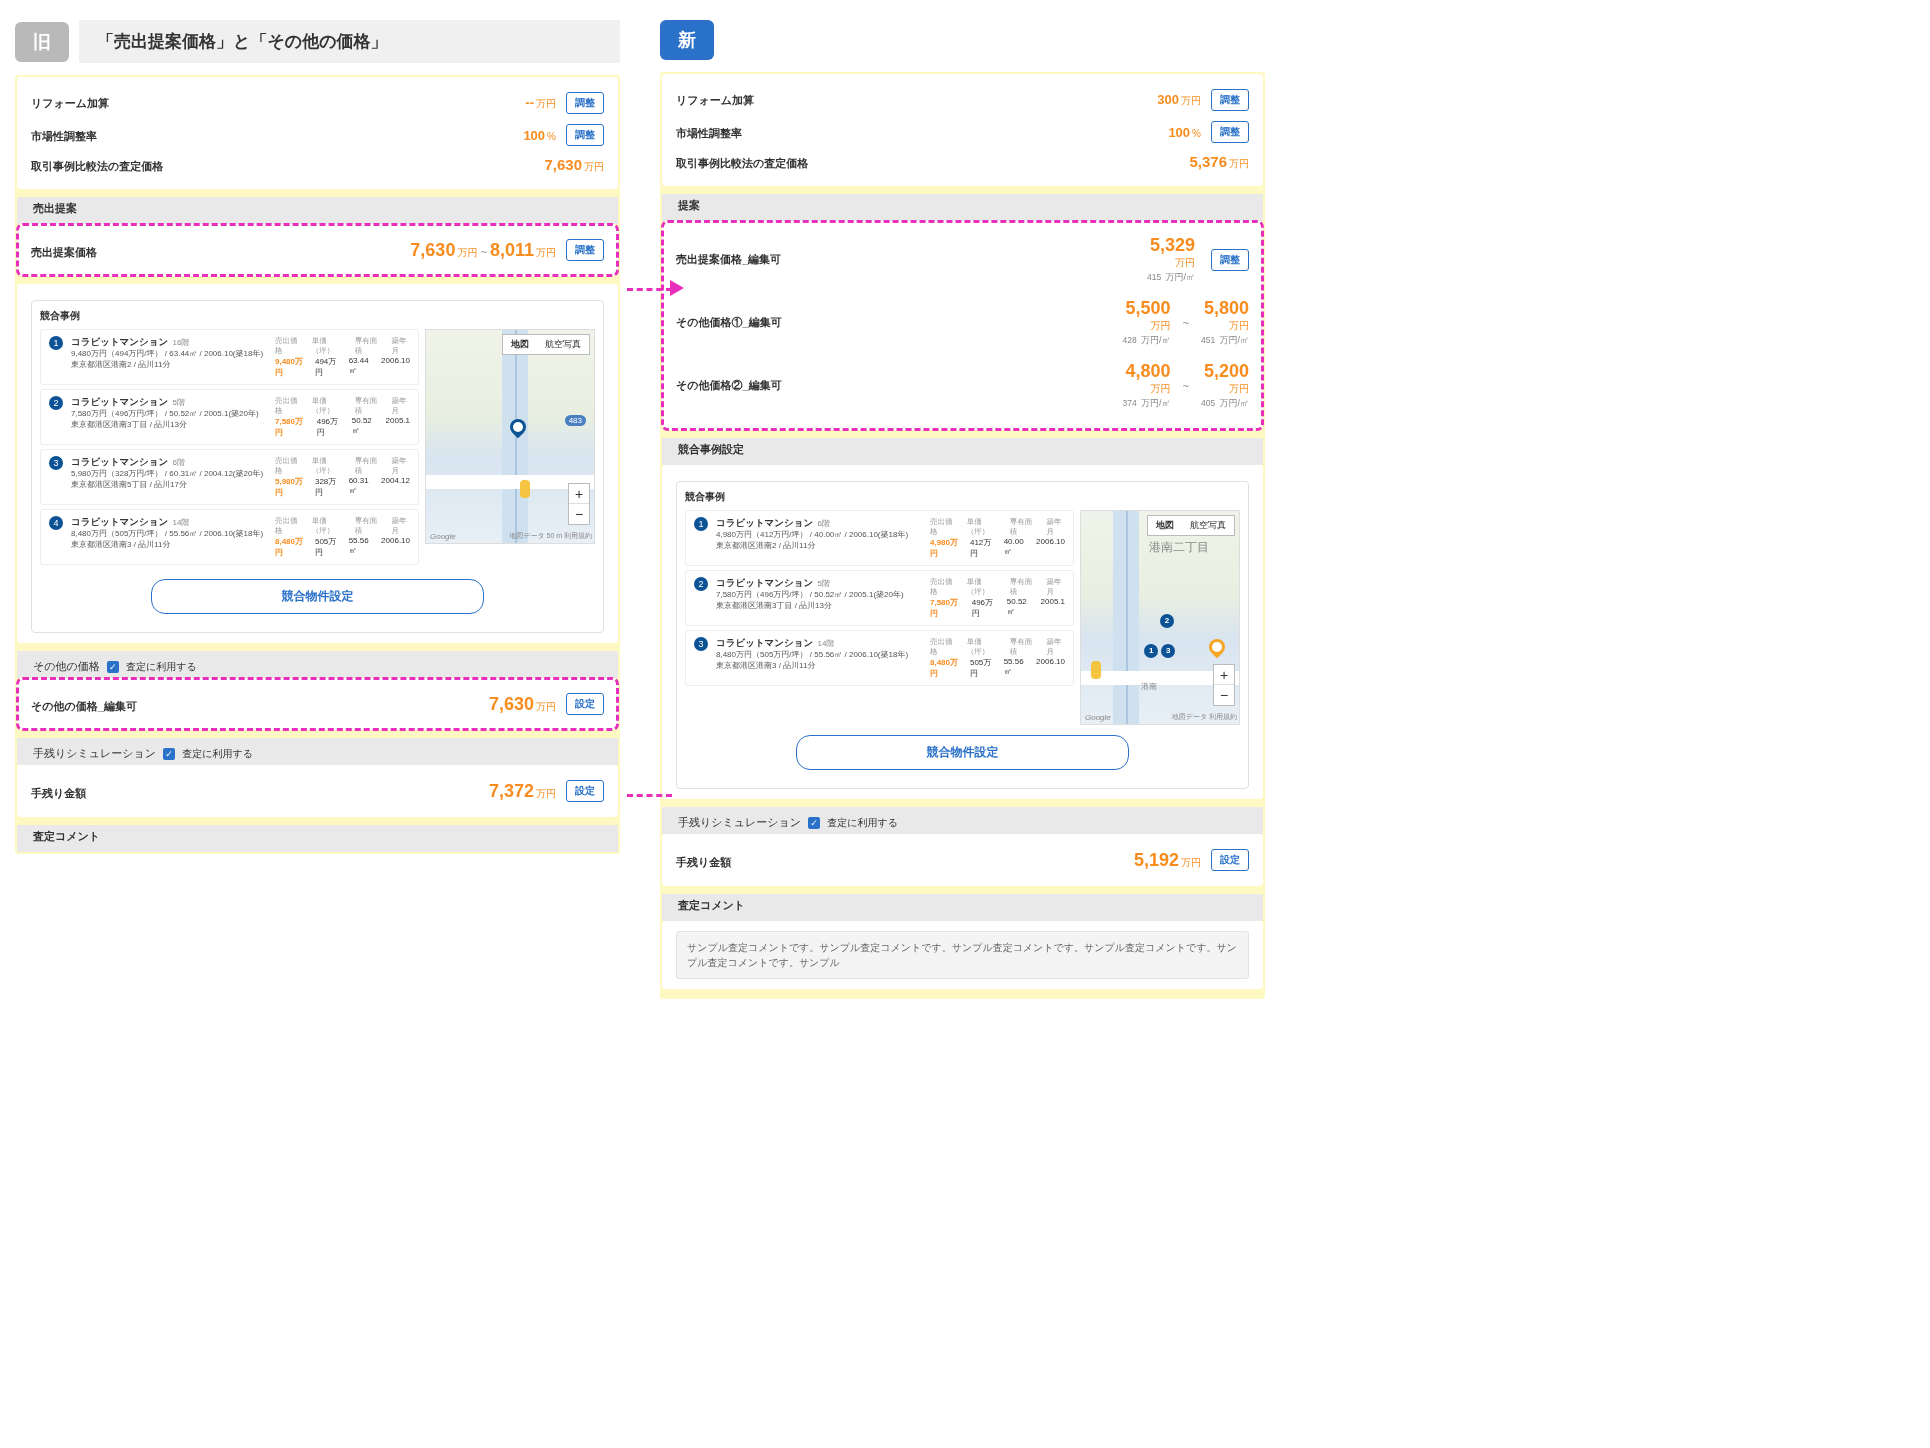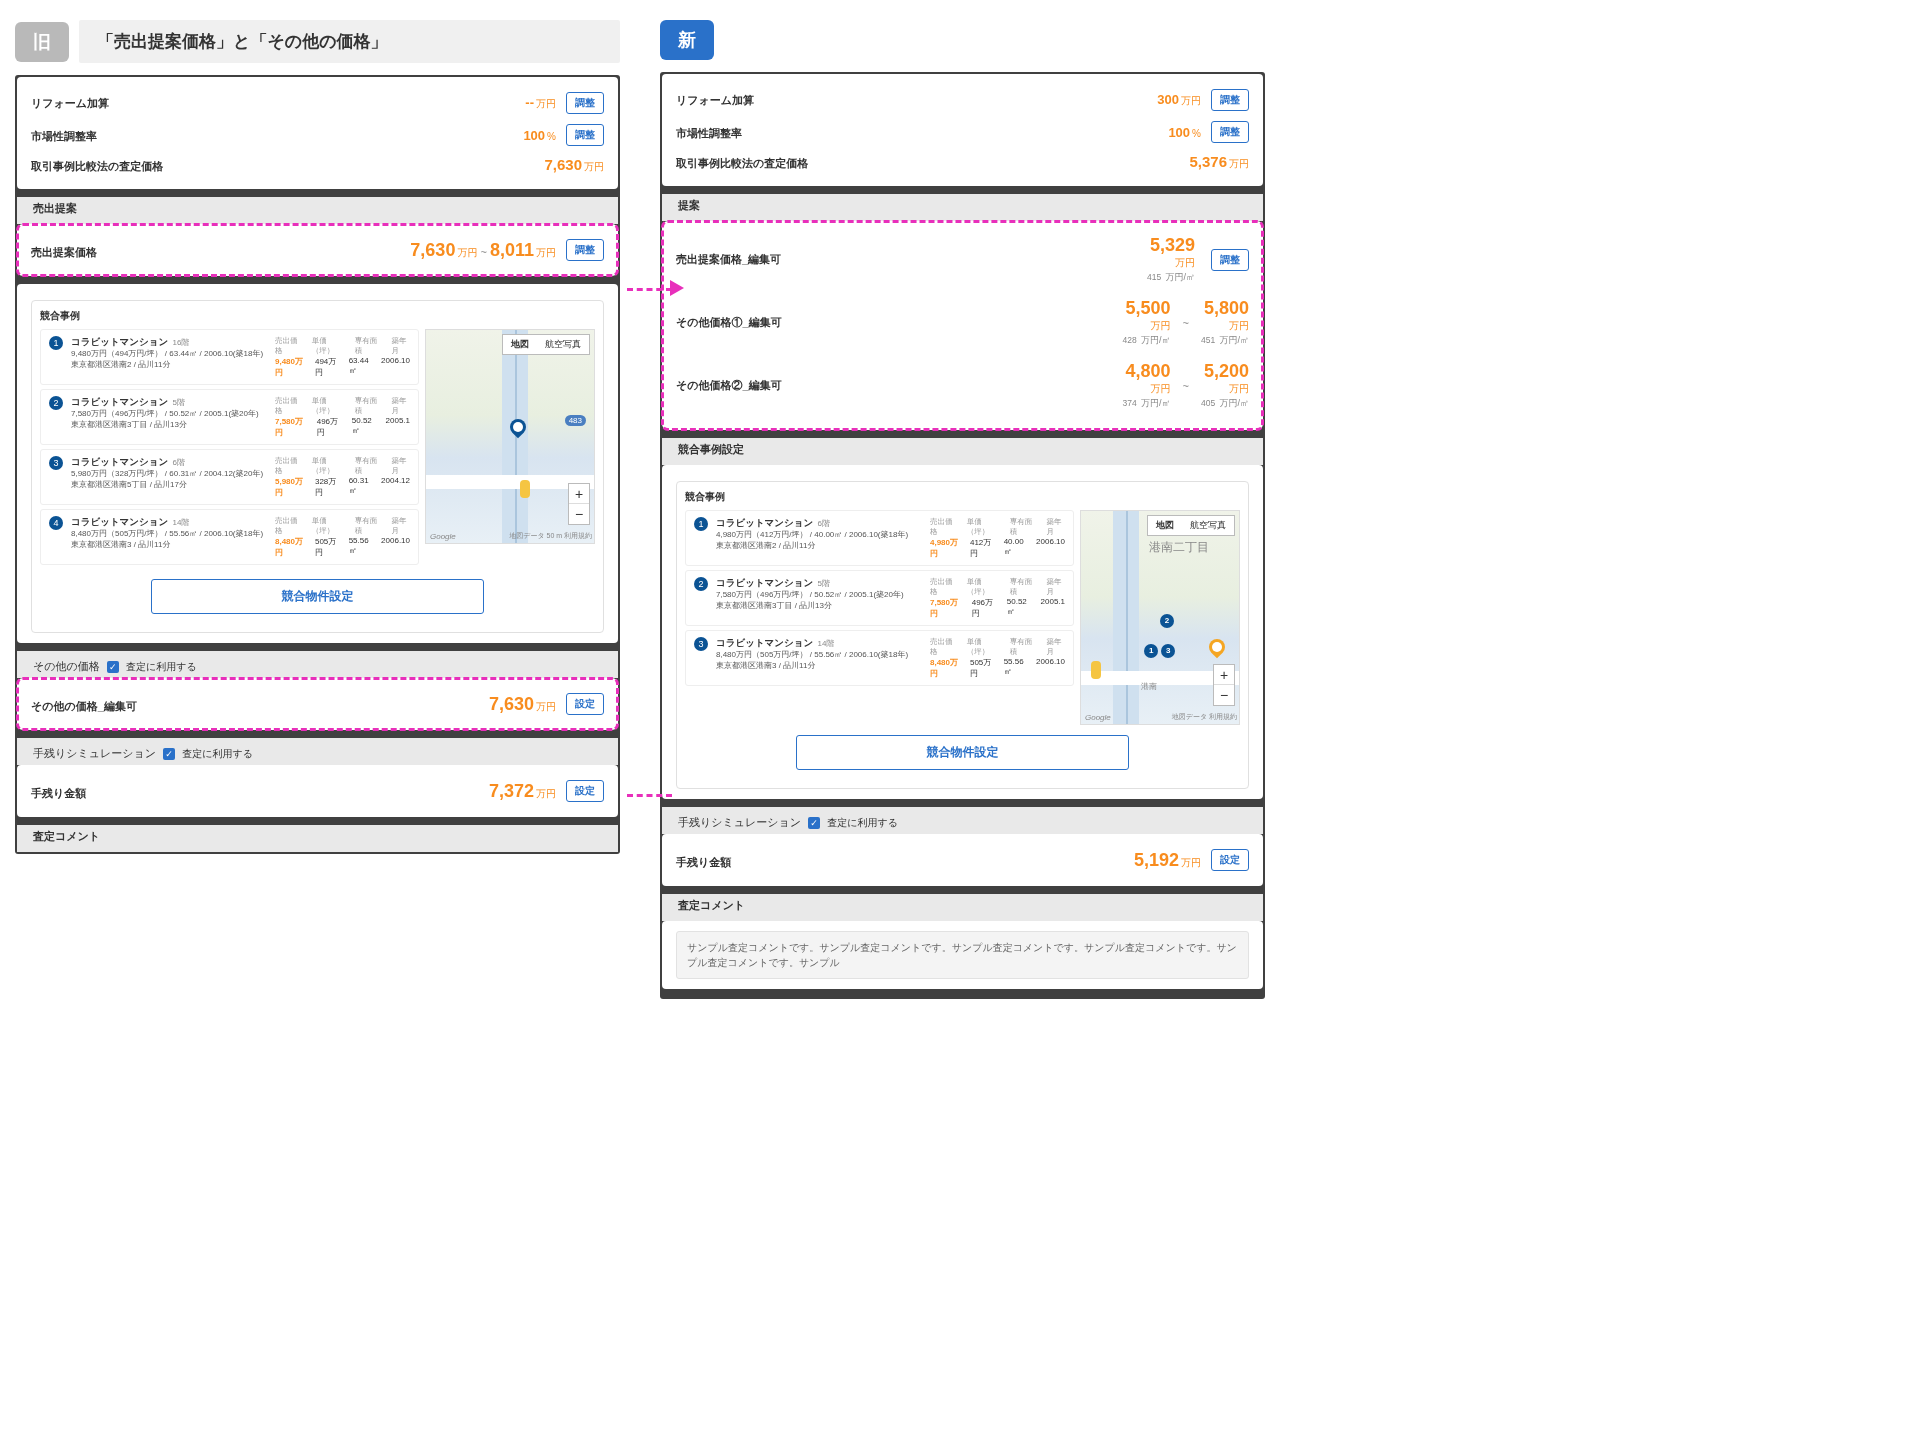--- a/index.html
+++ b/index.html
@@ -29,21 +29,21 @@
   .title-grey{
     background:#f0f0f0; color:#333; font-weight:700; font-size:17px;
     padding:10px 18px; border-radius:2px; flex:1;
   }
   .title-blue{
     background:#e9f0fa; color:#1c63c3; font-weight:700; font-size:17px;
     padding:10px 18px; border-radius:2px; flex:1;
   }
 
   .panel-outer{
-    background:#404040; border-radius:3px; padding:2px;
+    background:#fef9c3; border-radius:3px; padding:2px;
   }
   .card{
     background:#fff; border-radius:4px; padding:10px 14px; margin-bottom:8px;
   }
   .row{
     display:flex; align-items:baseline; justify-content:space-between;
     padding:5px 0;
   }
   .row .label{ font-weight:700; font-size:11px;}
   .row .val-wrap{ display:flex; align-items:center; gap:10px;}
@@ -51,21 +51,21 @@
   .num-lg{ color:#f88c1e; font-weight:700; font-size:18px;}
   .pct{ color:#f88c1e; font-weight:700; font-size:13px;}
   .unit{ color:#f88c1e; font-size:10px; margin-left:2px;}
   .dash{ color:#f88c1e; font-weight:700; font-size:13px;}
   .btn{
     border:1px solid #2a71c9; color:#2a71c9; background:#fff; font-weight:700;
     font-size:10px; padding:3px 8px; border-radius:3px; display:inline-block;
   }
   .btn-wide{
     border:1px solid #2a71c9; color:#2a71c9; background:#fff; font-weight:700;
-    font-size:12px; padding:8px 0; border-radius:3px; display:block; text-align:center;
+    font-size:12px; padding:8px 0; border-radius:14px; display:block; text-align:center;
     width:60%; margin:10px auto;
   }
 
   .sec-label{
     font-weight:700; font-size:11px; padding:4px 16px 8px; background:#e9e9e9;
   }
   .sec-label-inline{ font-weight:400; font-size:11px; display:inline-block;}
   .chk{ display:inline-block; width:12px; height:12px; background:#2a71c9; color:#fff; font-size:9px; text-align:center; line-height:12px; border-radius:2px; margin:0 4px; vertical-align:middle;}
   .small{font-size:10px; color:#333;}
 

